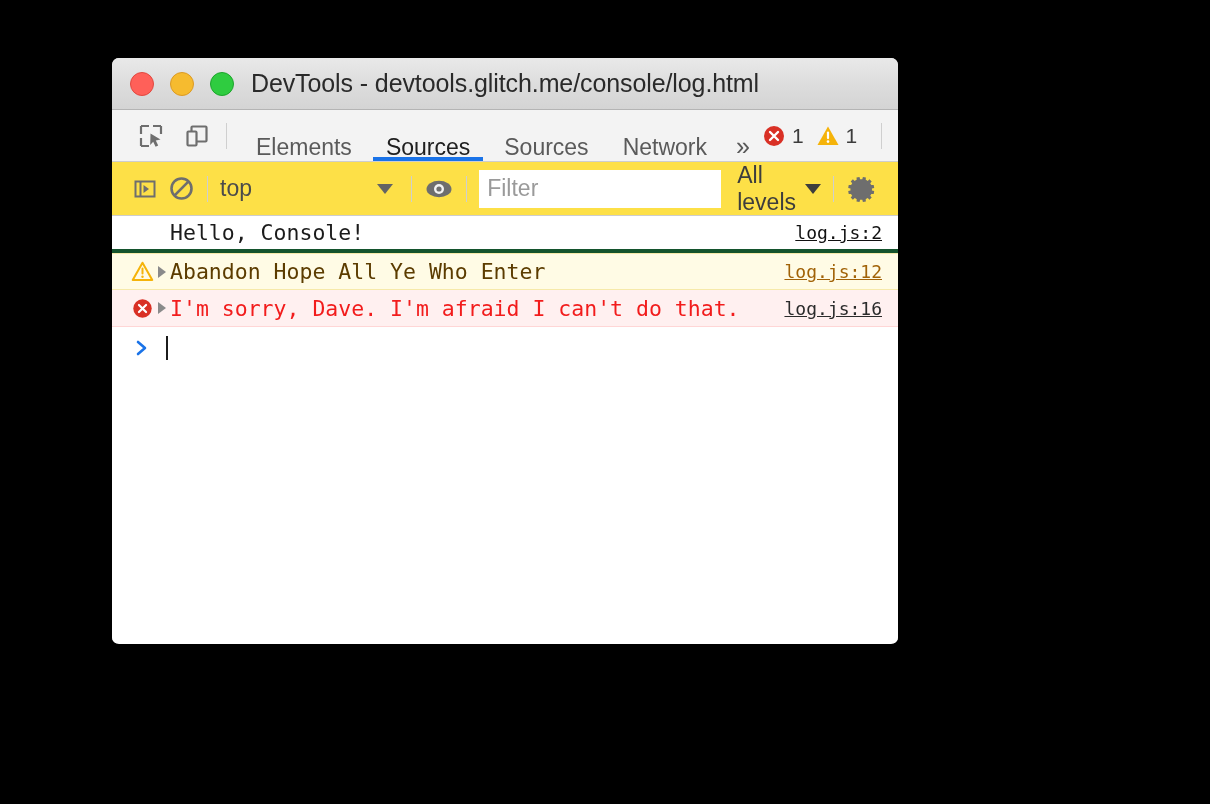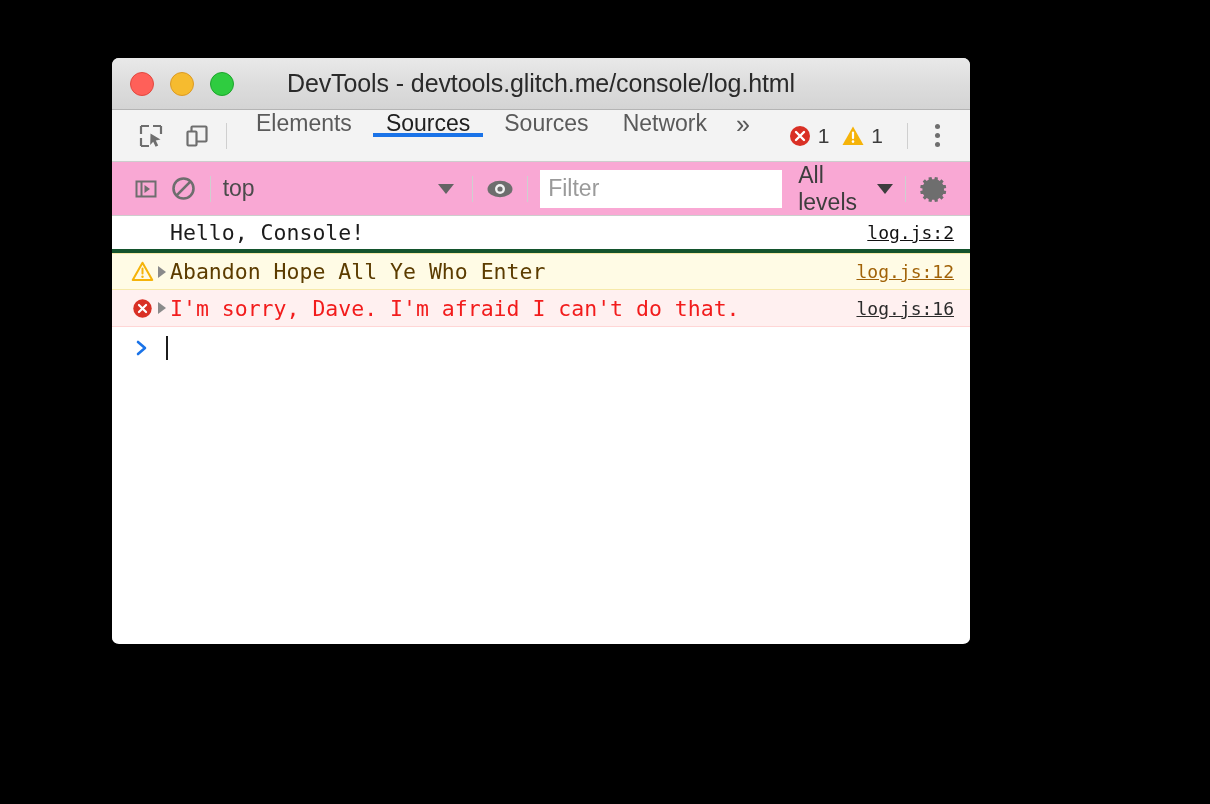--- a/index.html
+++ b/index.html
@@ -20,21 +20,21 @@
     width: 1210px;
     height: 804px;
     background: #000000;
   }
 
   
   .window {
     position: absolute;
     left: 112px;
     top: 58px;
-    width: 858px;
+    width: 786px;
     height: 586px;
     background: #ffffff;
     border-radius: 7px 7px 7px 7px;
     overflow: hidden;
     box-shadow: 0 2px 10px rgba(0,0,0,0.35);
   }
 
   
   .titlebar {
     position: relative;
@@ -98,21 +98,21 @@
   }
   .vsep {
     width: 1px;
     height: 26px;
     background: #cfcfcf;
     margin: 0 12px;
     flex: none;
   }
   .tabs {
     display: flex;
-    align-items: flex-start;
+    align-items: flex-end;
     height: 100%;
   }
   .tab {
     display: flex;
     align-items: center;
     padding: 0 17px;
     font-size: 23px;
     color: #5a5a5a;
     position: relative;
     cursor: default;
@@ -163,21 +163,21 @@
     display: block;
     width: 5px;
     height: 5px;
     border-radius: 50%;
     background: #6e6e6e;
   }
 
   
   .console-toolbar {
     height: 54px;
-    background: #f9a8d4;
+    background: #fde047;
     border-bottom: 1px solid #cdcdcd;
     display: flex;
     align-items: center;
     box-sizing: border-box;
     padding-left: 20px;
   }
   .ctx-select {
     display: flex;
     align-items: center;
     width: 290px;

